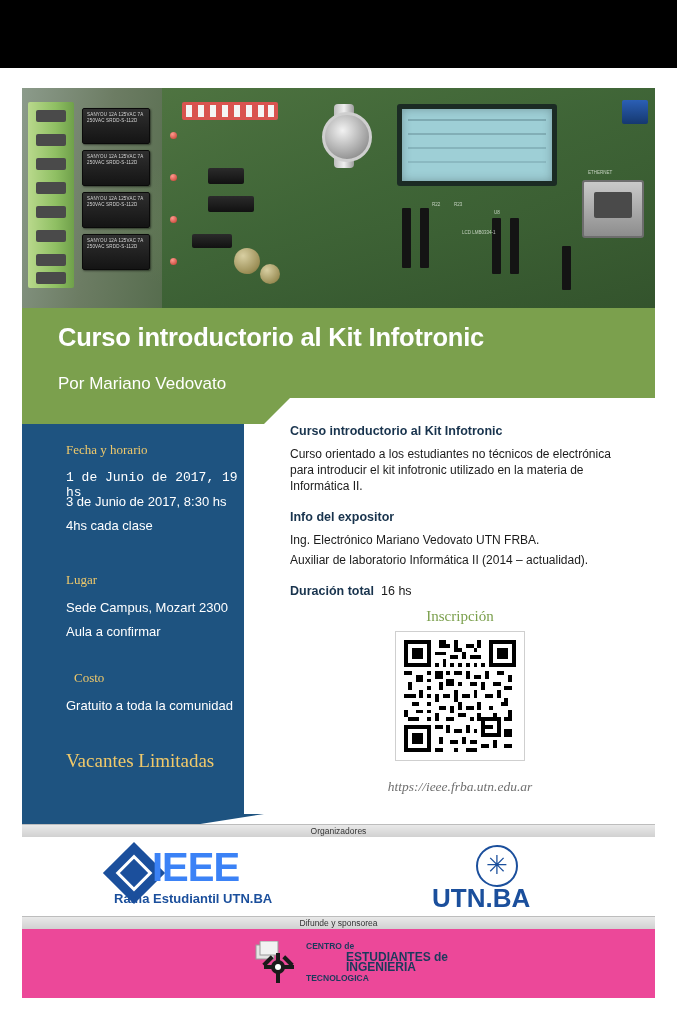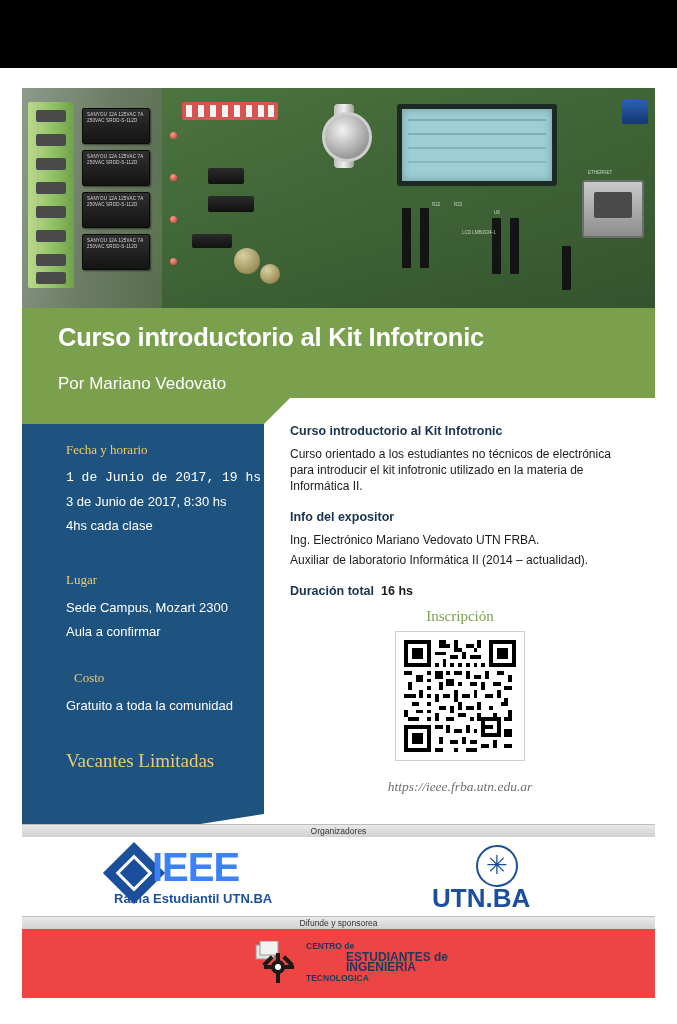--- a/index.html
+++ b/index.html
@@ -187,21 +187,21 @@
     left: 242px; top: 310px;
     width: 0; height: 0;
     border-top: 26px solid #7ba04d;
     border-right: 26px solid transparent;
   }
 
   
   .left-panel {
     position:absolute;
     left:0; top: 336px;
-    width: 242px; height: 390px;
+    width: 222px; height: 390px;
     background: #1e5380;
   }
   .left-panel-tri {
     position:absolute;
     left: 0; top: 726px;
     width: 0; height: 0;
     border-top: 38px solid #1e5380;
     border-right: 242px solid transparent;
   }
   .lp-label {
@@ -240,21 +240,21 @@
     line-height: 16px;
     margin: 0 0 16px 0;
   }
   .rc-p.tight { margin-bottom: 12px; }
   .rc-dur {
     color: #18334d;
     font-weight: bold;
     font-size: 12.5px;
     margin: 0 0 10px 0;
   }
-  .rc-dur span.val { font-weight: bold; color:#1b1b1b;margin-top:31px; }
+  .rc-dur span.val { font-weight: normal; color:#1b1b1b;margin-top:31px; }
   .insc {
     text-align: center;
     color: #7ba04d;
     font-size: 15px;
     font-family:"Liberation Serif", serif;
     margin: 8px 0 6px 0;
   }
   .qr-wrap {
     width: 112px; height: 112px;
     margin: 0 auto;
@@ -294,21 +294,21 @@
   #spon-bar { top: 828px; }
 
   .org-area {
     position:absolute;
     left: 0; top: 749px; width: 633px; height: 79px;
     background: #ffffff;
   }
   .spon-area {
     position:absolute;
     left: 0; top: 841px; width: 633px; height: 69px;
-    background: #ef4444;
+    background: #ec4899;
   }
 
   
   .ieee-logo {
     position:absolute;
     left: 90px; top: 10px;
     width: 210px; height: 58px;
   }
   .ieee-diamond {
     position:absolute; left: 0; top: 4px;

